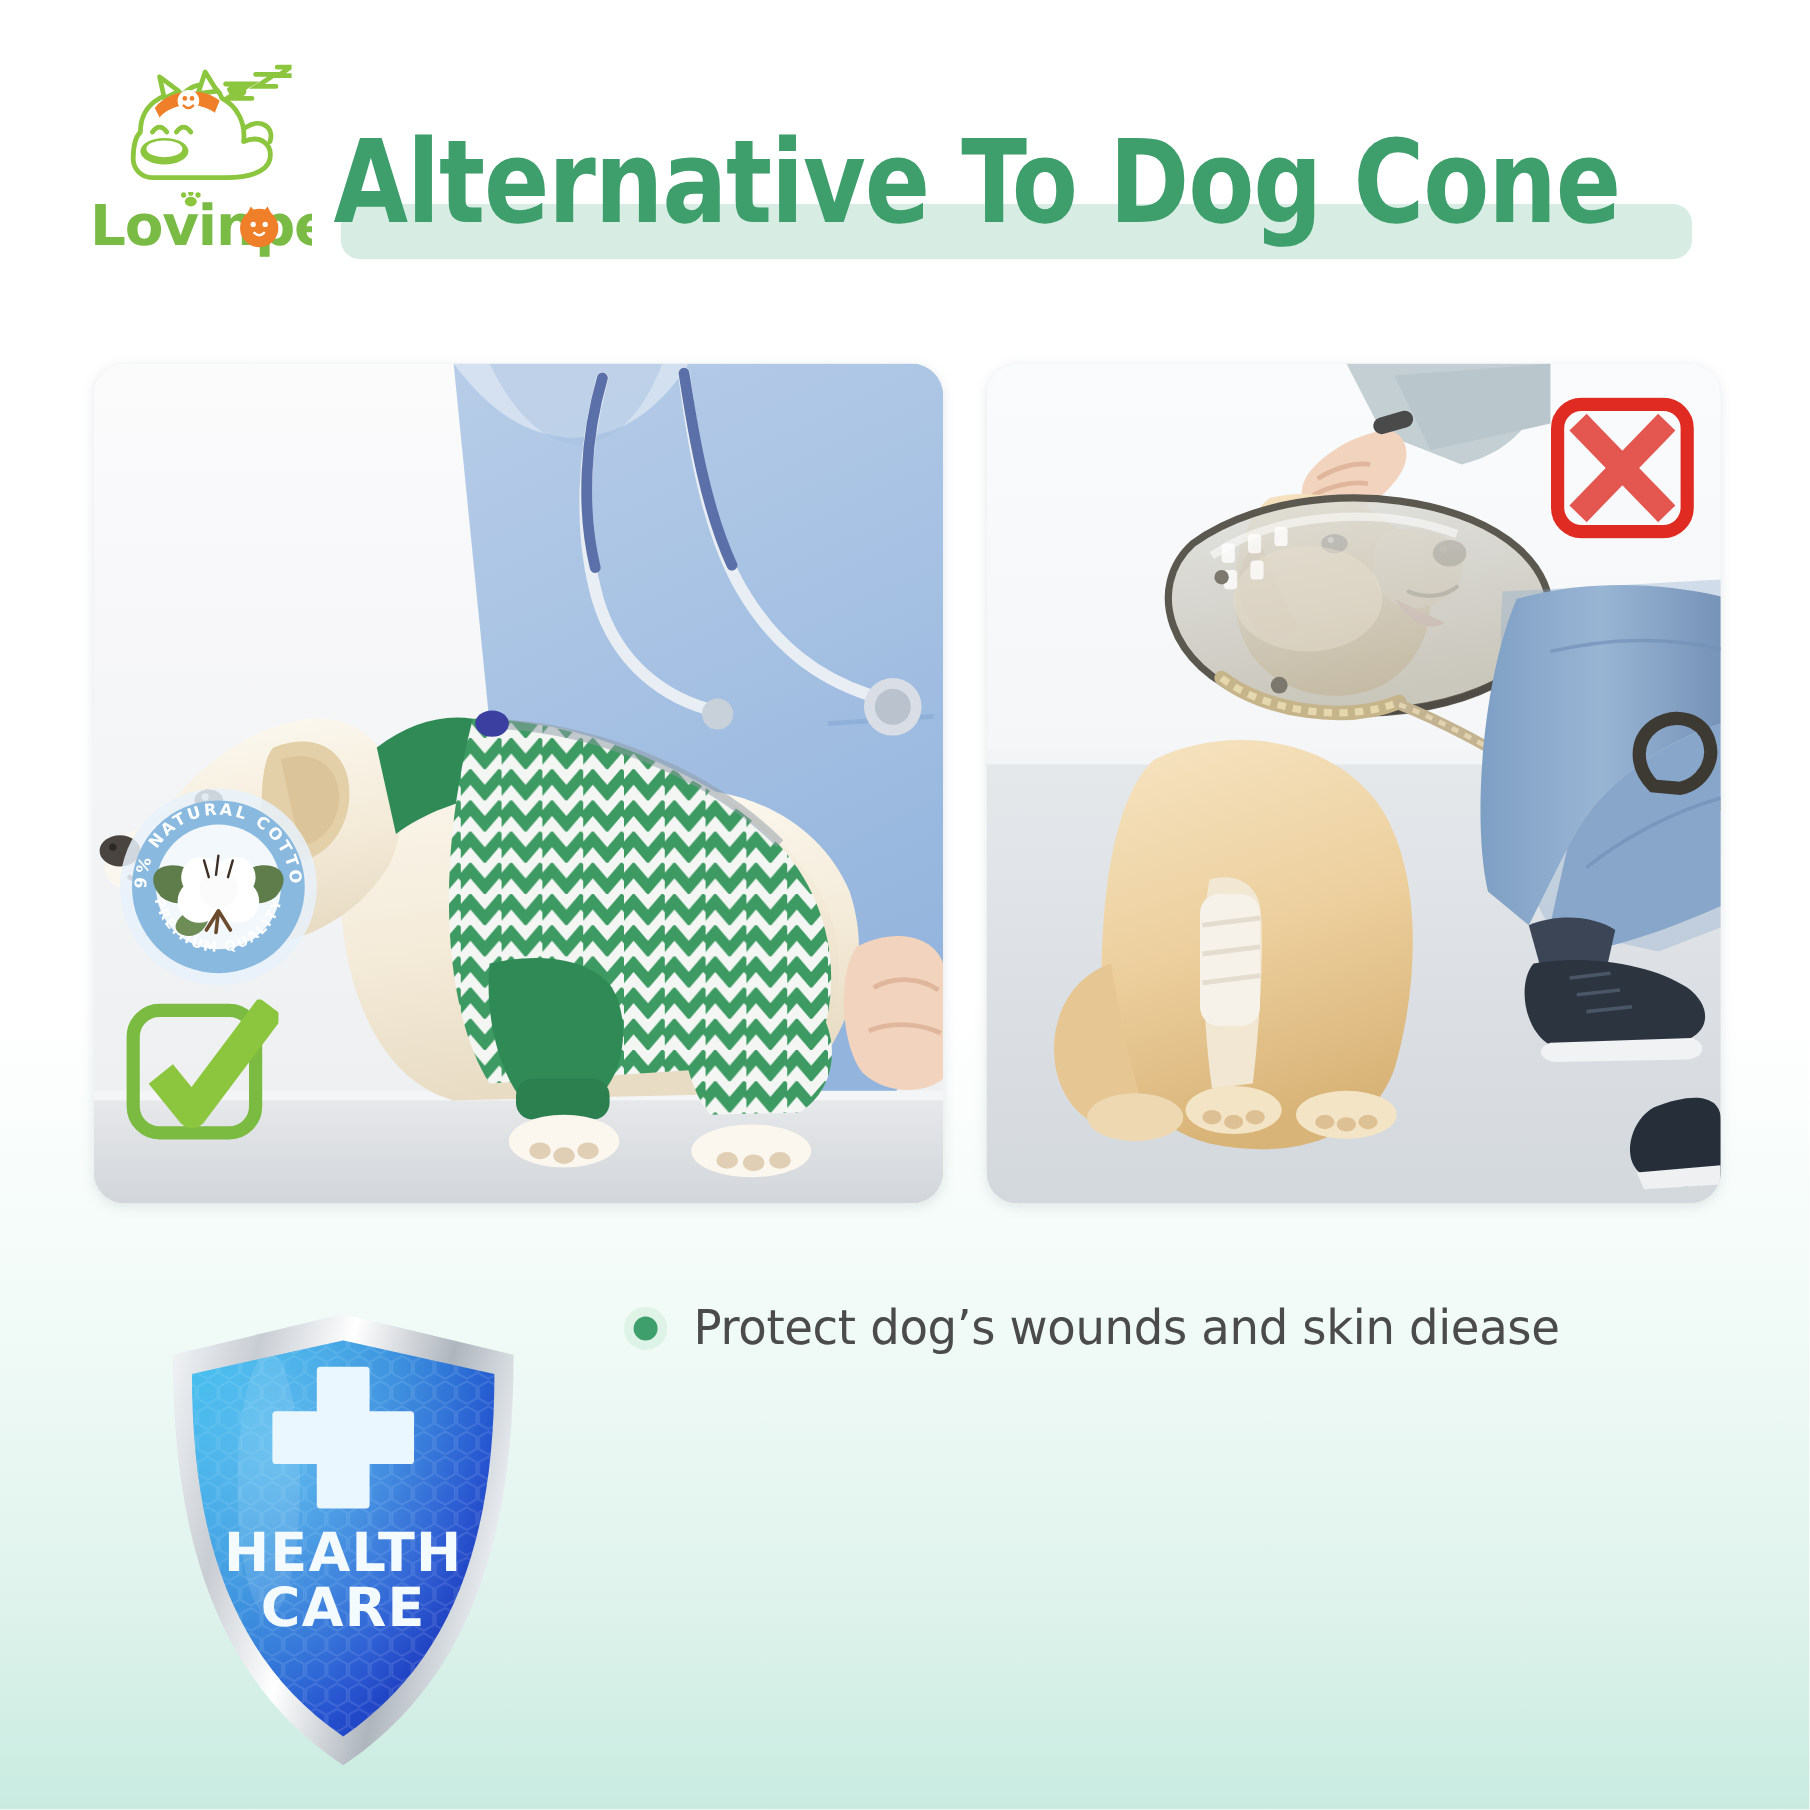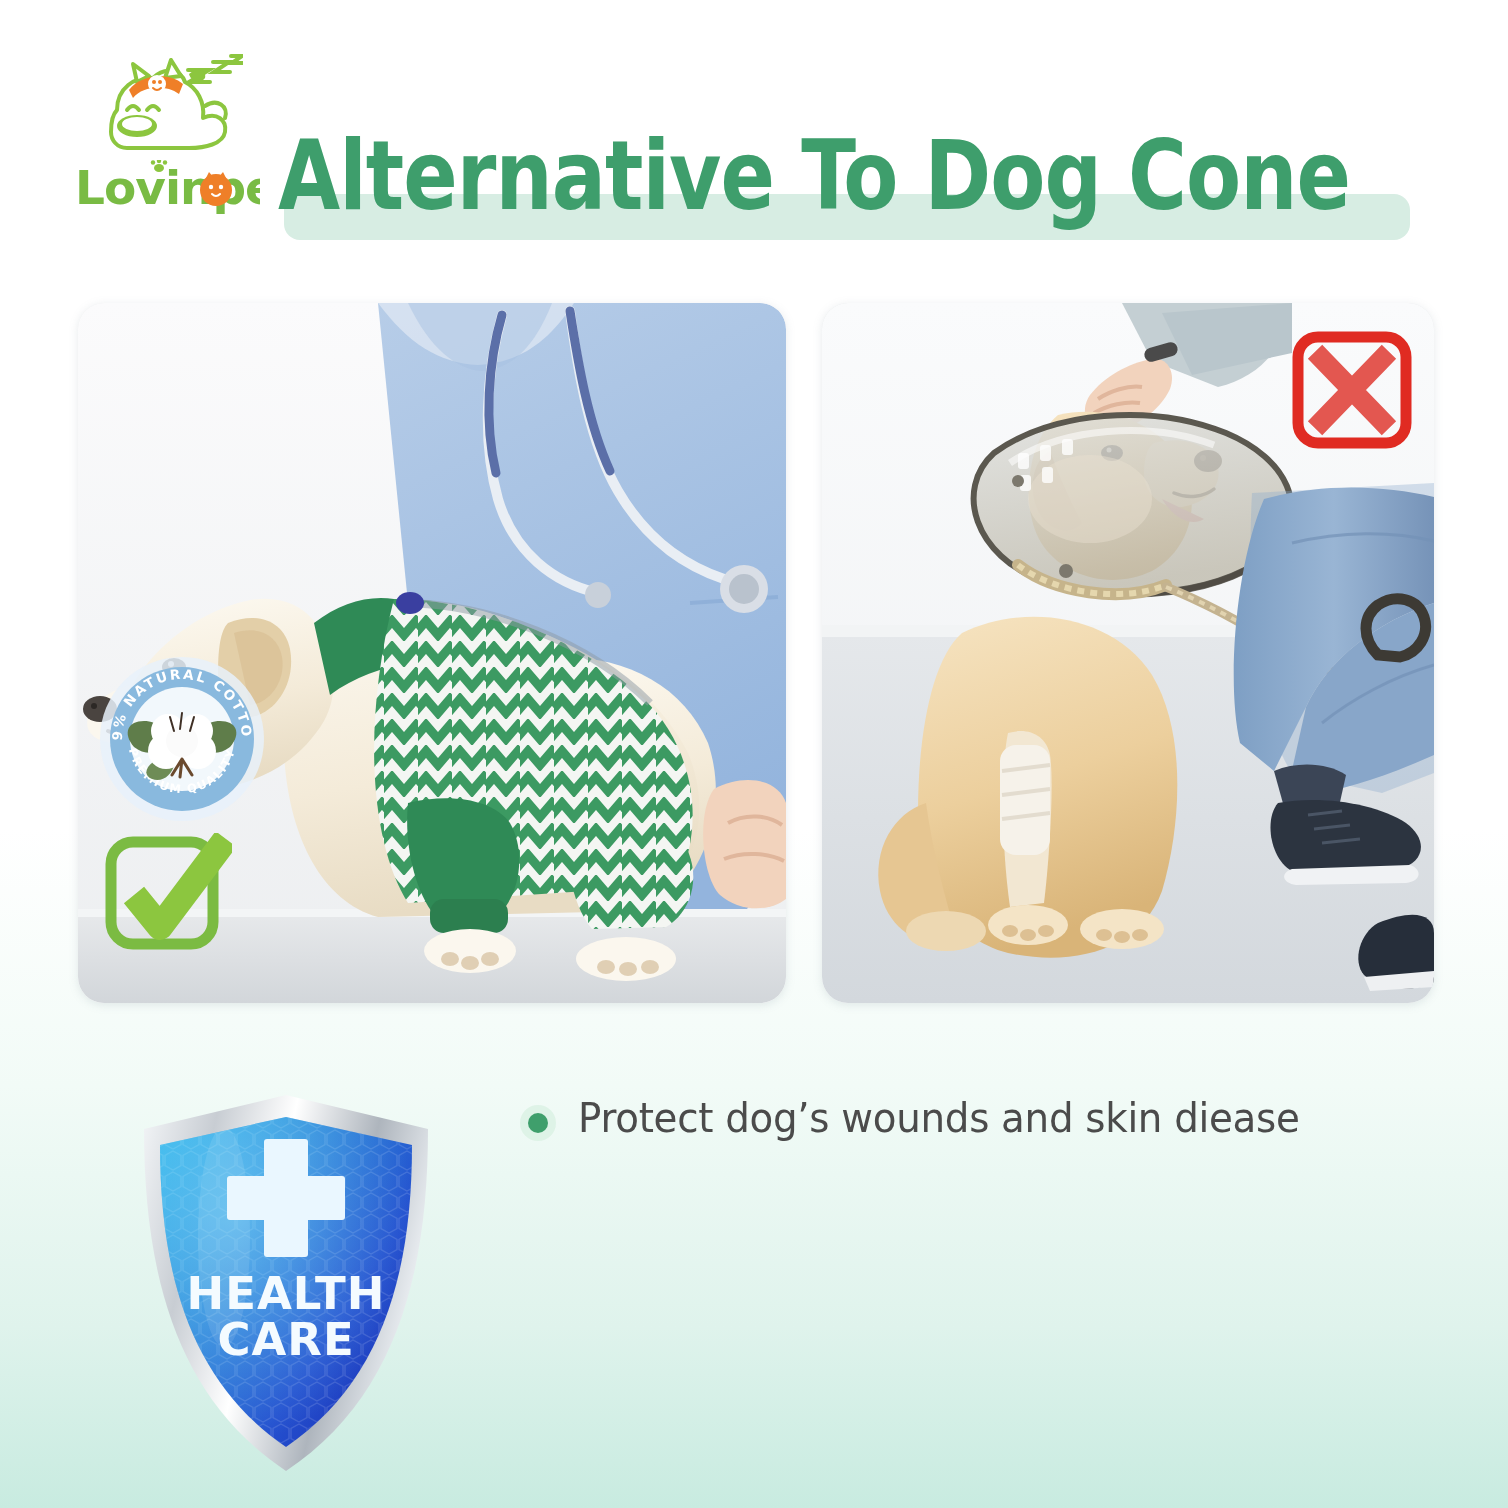--- a/index.html
+++ b/index.html
@@ -20,21 +20,21 @@
 
   #logo{position:absolute;left:75px;top:48px;width:185px;height:170px;}
   #logo-mark{position:absolute;left:18px;top:0;width:150px;height:118px;}
   #logo-word{position:absolute;left:0;top:112px;width:185px;height:56px;}
   .logo-text{
     font-family:"DejaVu Sans", sans-serif;
     font-weight:bold;font-size:47px;letter-spacing:-1px;
     fill:#79bb44;
   }
 
-  #title-wrap{position:absolute;left:278px;top:96px;width:1170px;height:126px;margin-top:24px;}
+  #title-wrap{position:absolute;left:278px;top:96px;width:1170px;height:126px;}
   #title-highlight{
     position:absolute;left:6px;top:74px;width:1126px;height:46px;
     background:#d7edE3;border-radius:16px;
   }
   #page-title{
     position:absolute;left:0;top:0;width:1170px;
     font-family:"DejaVu Sans Condensed","DejaVu Sans", sans-serif;
     font-weight:bold;
     font-size:96px;line-height:112px;
     color:#3e9e6c;
@@ -58,21 +58,21 @@
   #check-badge{position:absolute;left:26px;top:530px;width:128px;height:124px;}
   #x-badge{position:absolute;right:22px;top:28px;width:120px;height:118px;}
 
   
   #bottom{position:absolute;left:0;top:1055px;width:1508px;height:453px;}
 
   #shield{position:absolute;left:128px;top:32px;width:316px;height:390px;}
 
   #benefits{position:absolute;left:520px;top:18px;width:950px;}
   .benefit{
-    display:flex;align-items:flex-end;
+    display:flex;align-items:center;
     height:68px;
   }
   .bullet-dot{
     position:relative;flex:0 0 auto;
     width:36px;height:36px;margin-right:22px;
     display:flex;align-items:center;justify-content:center;
   }
   .bullet-dot::before{
     content:"";position:absolute;left:0;top:0;width:36px;height:36px;
     border-radius:50%;background:#d8f0e2;opacity:.75;

